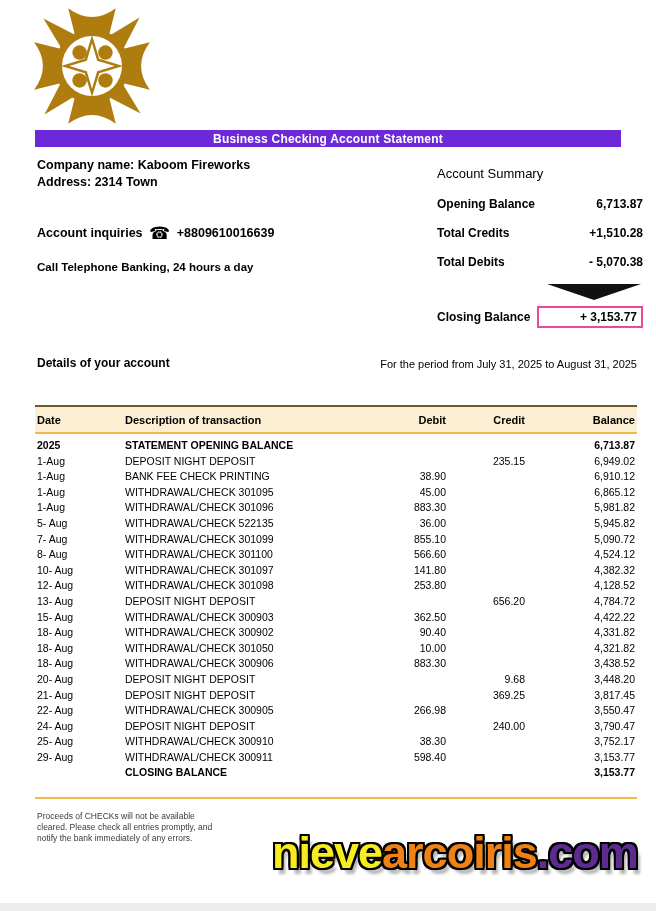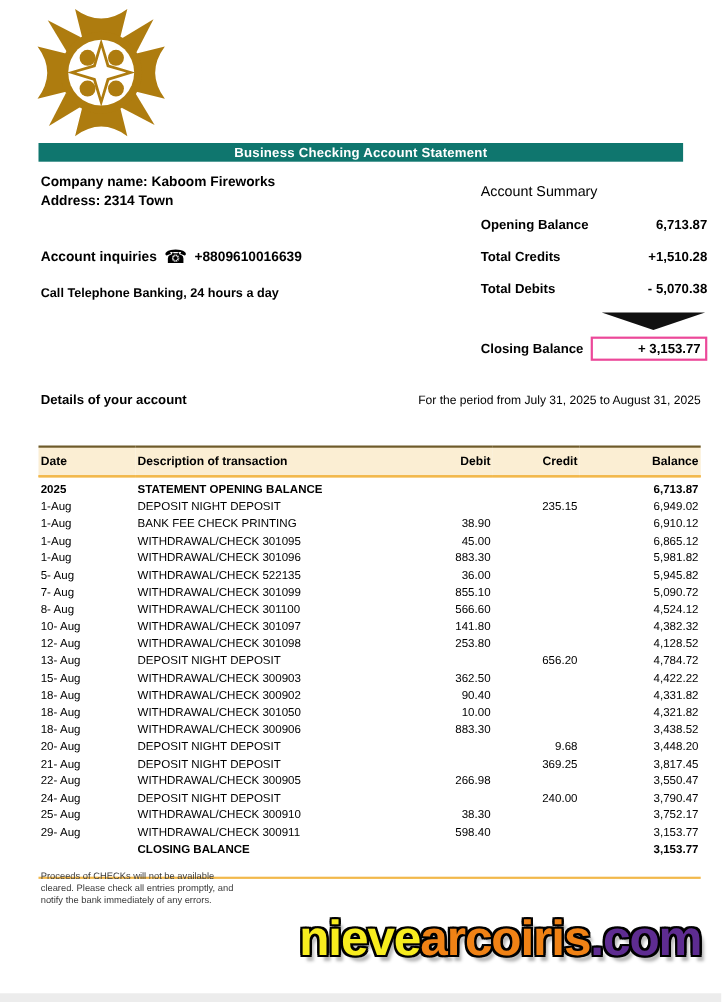--- a/index.html
+++ b/index.html
@@ -5,21 +5,21 @@
   html,body { margin:0; padding:0; background:#fff; }
   .page {
     position:relative; width:656px; height:911px; background:#ffffff;
     font-family:"Liberation Sans", sans-serif; color:#000; overflow:hidden;
   }
 
   
   .logo { position:absolute; left:30px; top:4px; width:124px; height:124px; }
   .banner {
     position:absolute; left:35px; top:130px; width:586px; height:17px;
-    background:#0f766e; color:#fff; font-size:12px; font-weight:bold;
+    background:#6d28d9; color:#fff; font-size:12px; font-weight:bold;
     display:flex; align-items:center; justify-content:center; letter-spacing:.2px;
   }
 
   
   .company { position:absolute; left:37px; top:157px; font-size:12.5px; font-weight:bold; line-height:17px; }
   .inquiries { position:absolute; left:37px; top:223px; font-size:12.5px; font-weight:bold;text-align:center; }
   .inquiries .phone { font-size:17px; vertical-align:-2px; padding:0 3px; font-weight:normal; }
   .telebank { position:absolute; left:37px; top:261px; font-size:11.5px; font-weight:bold; }
 
   
@@ -50,21 +50,21 @@
     background:#FBEED3; border-top:2px solid #6E5B2A; border-bottom:2px solid #F2B84B;
     height:25px; font-size:11px; font-weight:bold; padding:0;
   }
   th.l, td.l { text-align:left; padding-left:2px; }
   th.r, td.r { text-align:right; padding-right:2px; }
   tbody td { font-size:10.5px; height:15.6px; padding:0; line-height:15.6px; white-space:nowrap; }
   tbody tr:first-child td { padding-top:4px; }
   tr.bold td { font-weight:bold; }
 
   
-  .disclaimer { position:absolute; left:37px; top:791px; font-size:8.5px; line-height:11px; color:#3a3a3a; }
+  .disclaimer { position:absolute; left:37px; top:811px; font-size:8.5px; line-height:11px; color:#3a3a3a; }
   .watermark {
     position:absolute; left:272px; top:827px; font-size:45px; font-weight:bold; letter-spacing:-1px;
     white-space:nowrap;
     text-shadow:-2px -2px 0 #000, 2px -2px 0 #000, -2px 2px 0 #000, 2px 2px 0 #000,
                 0 -2px 0 #000, 0 2px 0 #000, -2px 0 0 #000, 2px 0 0 #000, 4px 6px 3px #b5b5b5;
   }
   .wm1 { color:#F7EC1E; } .wm2 { color:#F08215; } .wm3 { color:#5E2C91; }
   .bottom-strip { position:absolute; left:0; bottom:0; width:656px; height:8px; background:#ECECEC; }
 </style>
 </head>

